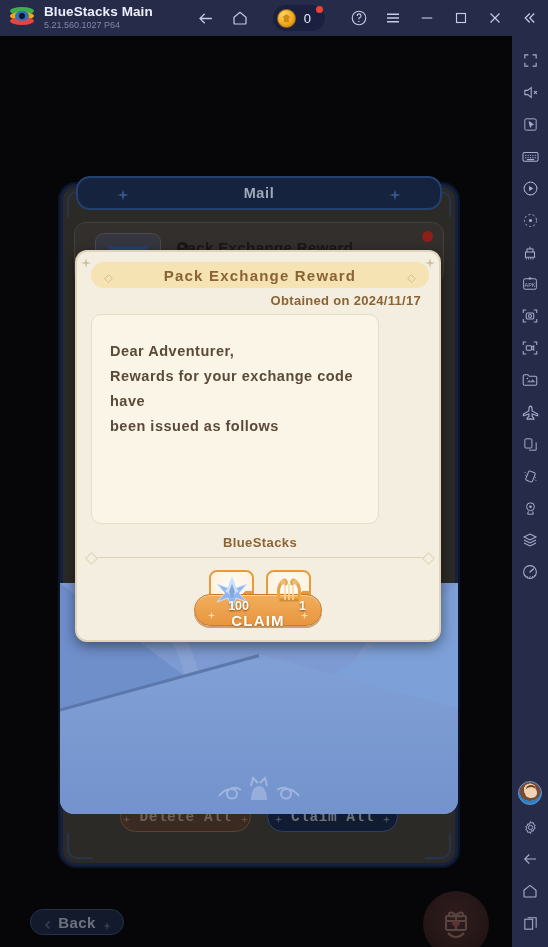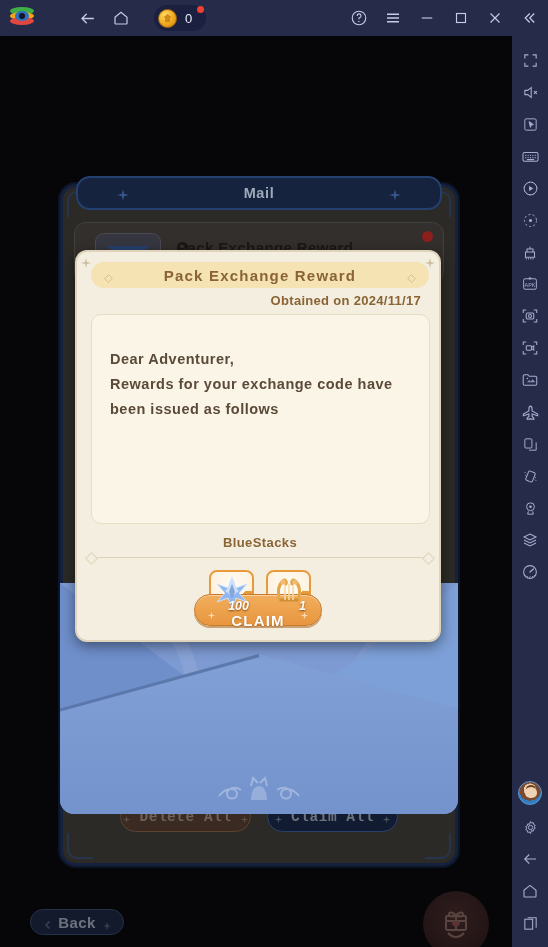--- a/index.html
+++ b/index.html
@@ -135,35 +135,35 @@
 
   #dlg-title{ position:absolute; left:14px; top:10px; width:338px; height:26px;
      background:#f5e3b4; border-radius:13px; display:flex;align-items:center;justify-content:center; }
   #dlg-title .t{ color:#8a6434; font-size:15px; font-weight:bold; letter-spacing:1.2px; }
   .dt-orn{ position:absolute; top:8px; width:11px;height:11px; color:#d6be8b; }
   .dt-orn.l{ left:12px; } .dt-orn.r{ right:12px; }
 
   #dlg-date{ position:absolute; right:18px; top:41px; color:#8a6434; font-size:13px;
      font-weight:bold; letter-spacing:.3px; }
 
-  #dlg-body{ position:absolute; left:14px; top:62px; width:339px; height:210px;
-     background:#faf5e6; border:1px solid #e7ddc4; border-radius:10px; padding:32px 18px; }
+  #dlg-body{ position:absolute; left:14px; top:62px; width:288px; height:210px;
+     background:#faf5e6; border:1px solid #e7ddc4; border-radius:10px; padding:24px 18px; }
   #dlg-body .ln{ color:#5b4a3a; font-size:14.5px; font-weight:bold; line-height:25px;
      letter-spacing:.5px; }
 
   #attach-label{ position:absolute; left:0; top:283px; width:366px; text-align:center;
      color:#8a6434; font-size:13px; font-weight:bold; letter-spacing:.4px; }
   #attach-rule{ position:absolute; left:14px; top:305px; width:338px; height:1px;
      background:#ddd2b7; }
   #attach-rule::before,#attach-rule::after{ content:""; position:absolute; top:-3px; width:7px;height:7px;
      border:1px solid #ddd2b7; transform:rotate(45deg); background:#f3eee0;}
   #attach-rule::before{ left:-4px; } #attach-rule::after{ right:-4px; }
 
   #attach-items{ position:absolute; left:0; top:318px; width:366px; display:flex;
-     justify-content:center; gap:12px;font-style:italic; }
+     justify-content:center; gap:12px; }
   .item{ position:relative; width:45px;height:45px; border-radius:8px;
      background:linear-gradient(#fdf4e3,#fbe9cf); border:2.5px solid #e79a3c; overflow:hidden; }
   .item .sheen{ position:absolute; inset:0;
      background:radial-gradient(circle at 50% 40%, rgba(255,255,255,.8), rgba(255,224,180,.25)); }
   .item .qty{ position:absolute; right:3px; bottom:0px; color:#fff; font-size:12.5px;
      font-weight:bold; text-shadow:0 1px 2px rgba(120,60,0,.9); z-index:3;}
   .item .corner-tri{ position:absolute; right:0; bottom:0; width:30px;height:22px;
      background:linear-gradient(135deg,transparent 45%,#e79a3c 46%); }
   .gfx{ position:absolute; left:50%; top:48%; transform:translate(-50%,-50%); z-index:2;}
 
@@ -193,20 +193,24 @@
 </head>
 <body>
 
 <div id="titlebar">
   <div class="bs-logo">
     <i></i>
       <i></i>
       <i></i>
       <i></i>
       <i></i>
+  </div>
+  <div class="bs-titles">
+    <div class="bs-name">BlueStacks Main</div>
+    <div class="bs-ver">5.21.560.1027  P64</div>
   </div>
 
   <div class="tb-btn" id="tb-back">
     <svg width="19" height="19" viewBox="0 0 24 24" fill="none" stroke="currentColor" stroke-width="1.6">
         <path d="M20 12H5M11 6l-6 6 6 6"></path>
       </svg>
   </div>
   <div class="tb-btn">
     <svg width="18" height="18" viewBox="0 0 24 24" fill="none" stroke="currentColor" stroke-width="1.6">
         <path d="M4 11l8-6.5 8 6.5v8a1 1 0 0 1-1 1H5a1 1 0 0 1-1-1z"></path>

